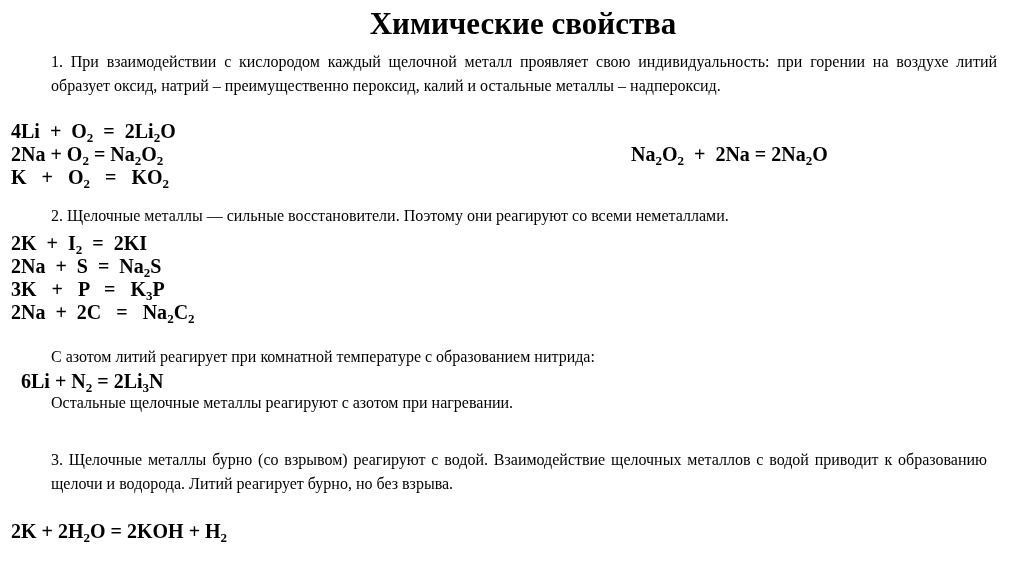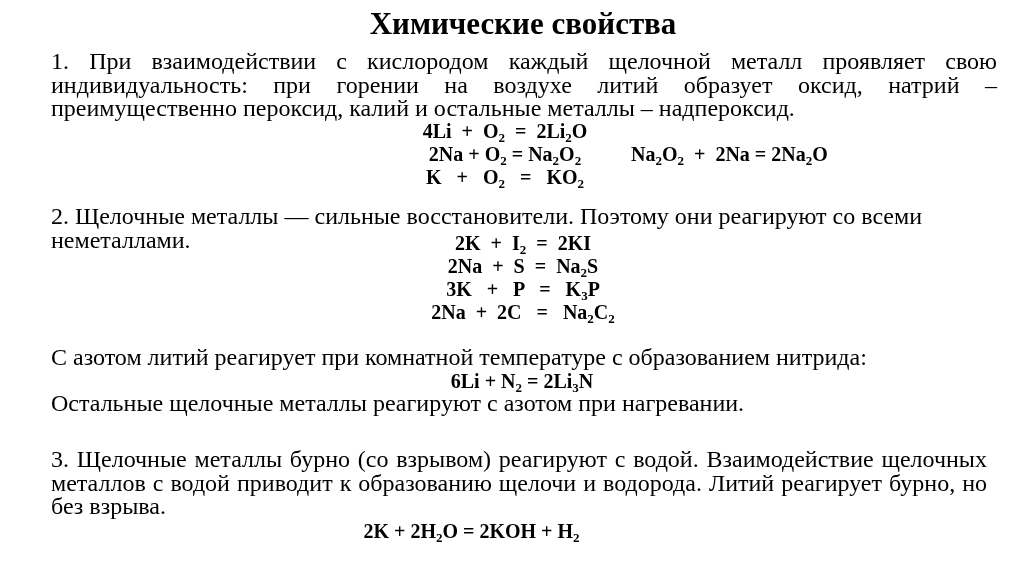--- a/index.html
+++ b/index.html
@@ -18,31 +18,30 @@
   }
   .title {
     position: absolute; top: 6px; left: 0; width: 1024px;
     margin: 0;
     text-align: center;
     font-size: 31px; font-weight: bold; line-height: 36px;
   }
   .para {
     position: absolute;
     margin: 0;
-    font-size: 24px; line-height: 23.5px;
+    font-size: 16px; line-height: 23.5px;
   }
   #p1 { top: 50px;  left: 40px; width: 946px; text-align: justify; }
   #p2 { top: 204px; left: 40px; width: 960px; line-height: 24px; }
   #note1 { top: 345px; left: 40px; width: 960px; line-height: 24px; }
   #note2 { top: 391px; left: 40px; width: 960px; line-height: 24px; }
   #p3 { top: 448px; left: 40px; width: 936px; text-align: justify; }
   .eqblock {
     position: absolute;
     font-weight: bold; font-size: 20px; line-height: 23px;
-    text-align: center;
   }
   .eqline, .eq { white-space: pre-wrap; }
   #eq1 { top: 120px; left: 0; width: 988px; }
   #eq1 .side { position: absolute; left: 620px; top: 23px; }
   #eq2 { top: 232px; left: 0; width: 1024px; }
   #eqN { top: 370px; left: 10px; width: 1002px; }
   #eqF { top: 520px; left: 0; width: 921px; }
   sub {
     font-size: 0.65em;
     line-height: 0;

